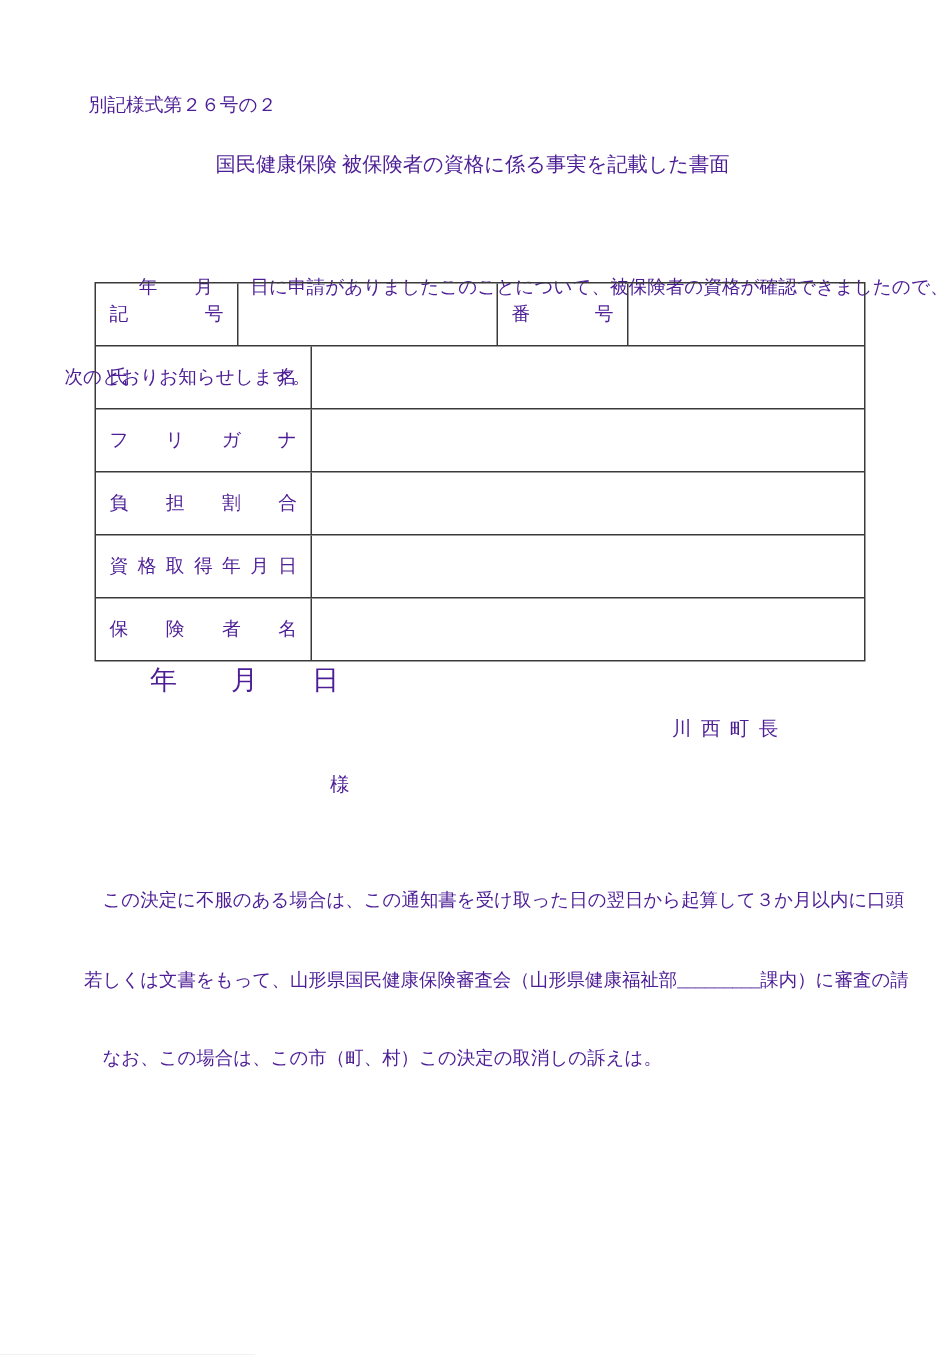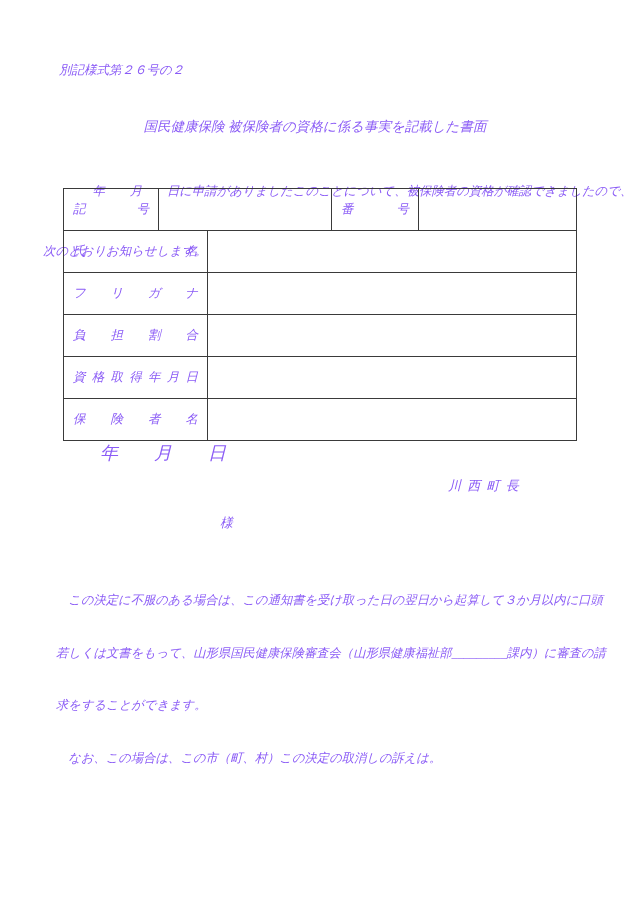--- a/index.html
+++ b/index.html
@@ -3,31 +3,30 @@
 <meta charset="utf-8">
 <style>
   html,body { margin:0; padding:0; background:#e8e8e8; }
   .page {
     position: relative;
     width: 630px;
     height: 903px;
     margin: 0 auto;
     background: #ffffff;
     font-family: "Liberation Serif", "DejaVu Serif", serif;
-    color: #8b5cf6;
+    color: #4c1d95;
     overflow: hidden;
-    font-style: italic;
   }
   .abs { position: absolute; white-space: pre; }
 
   .form-number { left: 59px; top: 62px; font-size: 12.5px; }
 
   .doc-title {
     left: 0; top: 101px; width: 630px;
-    text-align: center; font-size: 13.5px; white-space: pre; margin-top: 17px;
+    text-align: center; font-size: 13.5px; white-space: pre;
   }
 
   .intro { left: 43px; top: 141px; font-size: 12.4px; line-height: 20px; }
   .intro div { white-space: pre; }
 
   
   .ftable {
     position: absolute; left: 63px; top: 188px; width: 514px;
     border: 1px solid #3a3a3a; box-sizing: border-box;
     font-size: 12.5px;
@@ -149,21 +148,20 @@
 
   <div class="abs date-line">年　　月　　日</div>
 
   <div class="abs mayor">川 西 町 長</div>
 
   <div class="abs addressee">様</div>
 
   <div class="abs notice">
     <div>　この決定に不服のある場合は、この通知書を受け取った日の翌日から起算して３か月以内に口頭</div>
     <div>若しくは文書をもって、山形県国民健康保険審査会（山形県健康福祉部_________課内）に審査の請</div>
-    <div>求をすることができます。</div>
     <div>　なお、この場合は、この市（町、村）この決定の取消しの訴えは。</div>
     
     
     
     
     
     
     
   </div>
 

